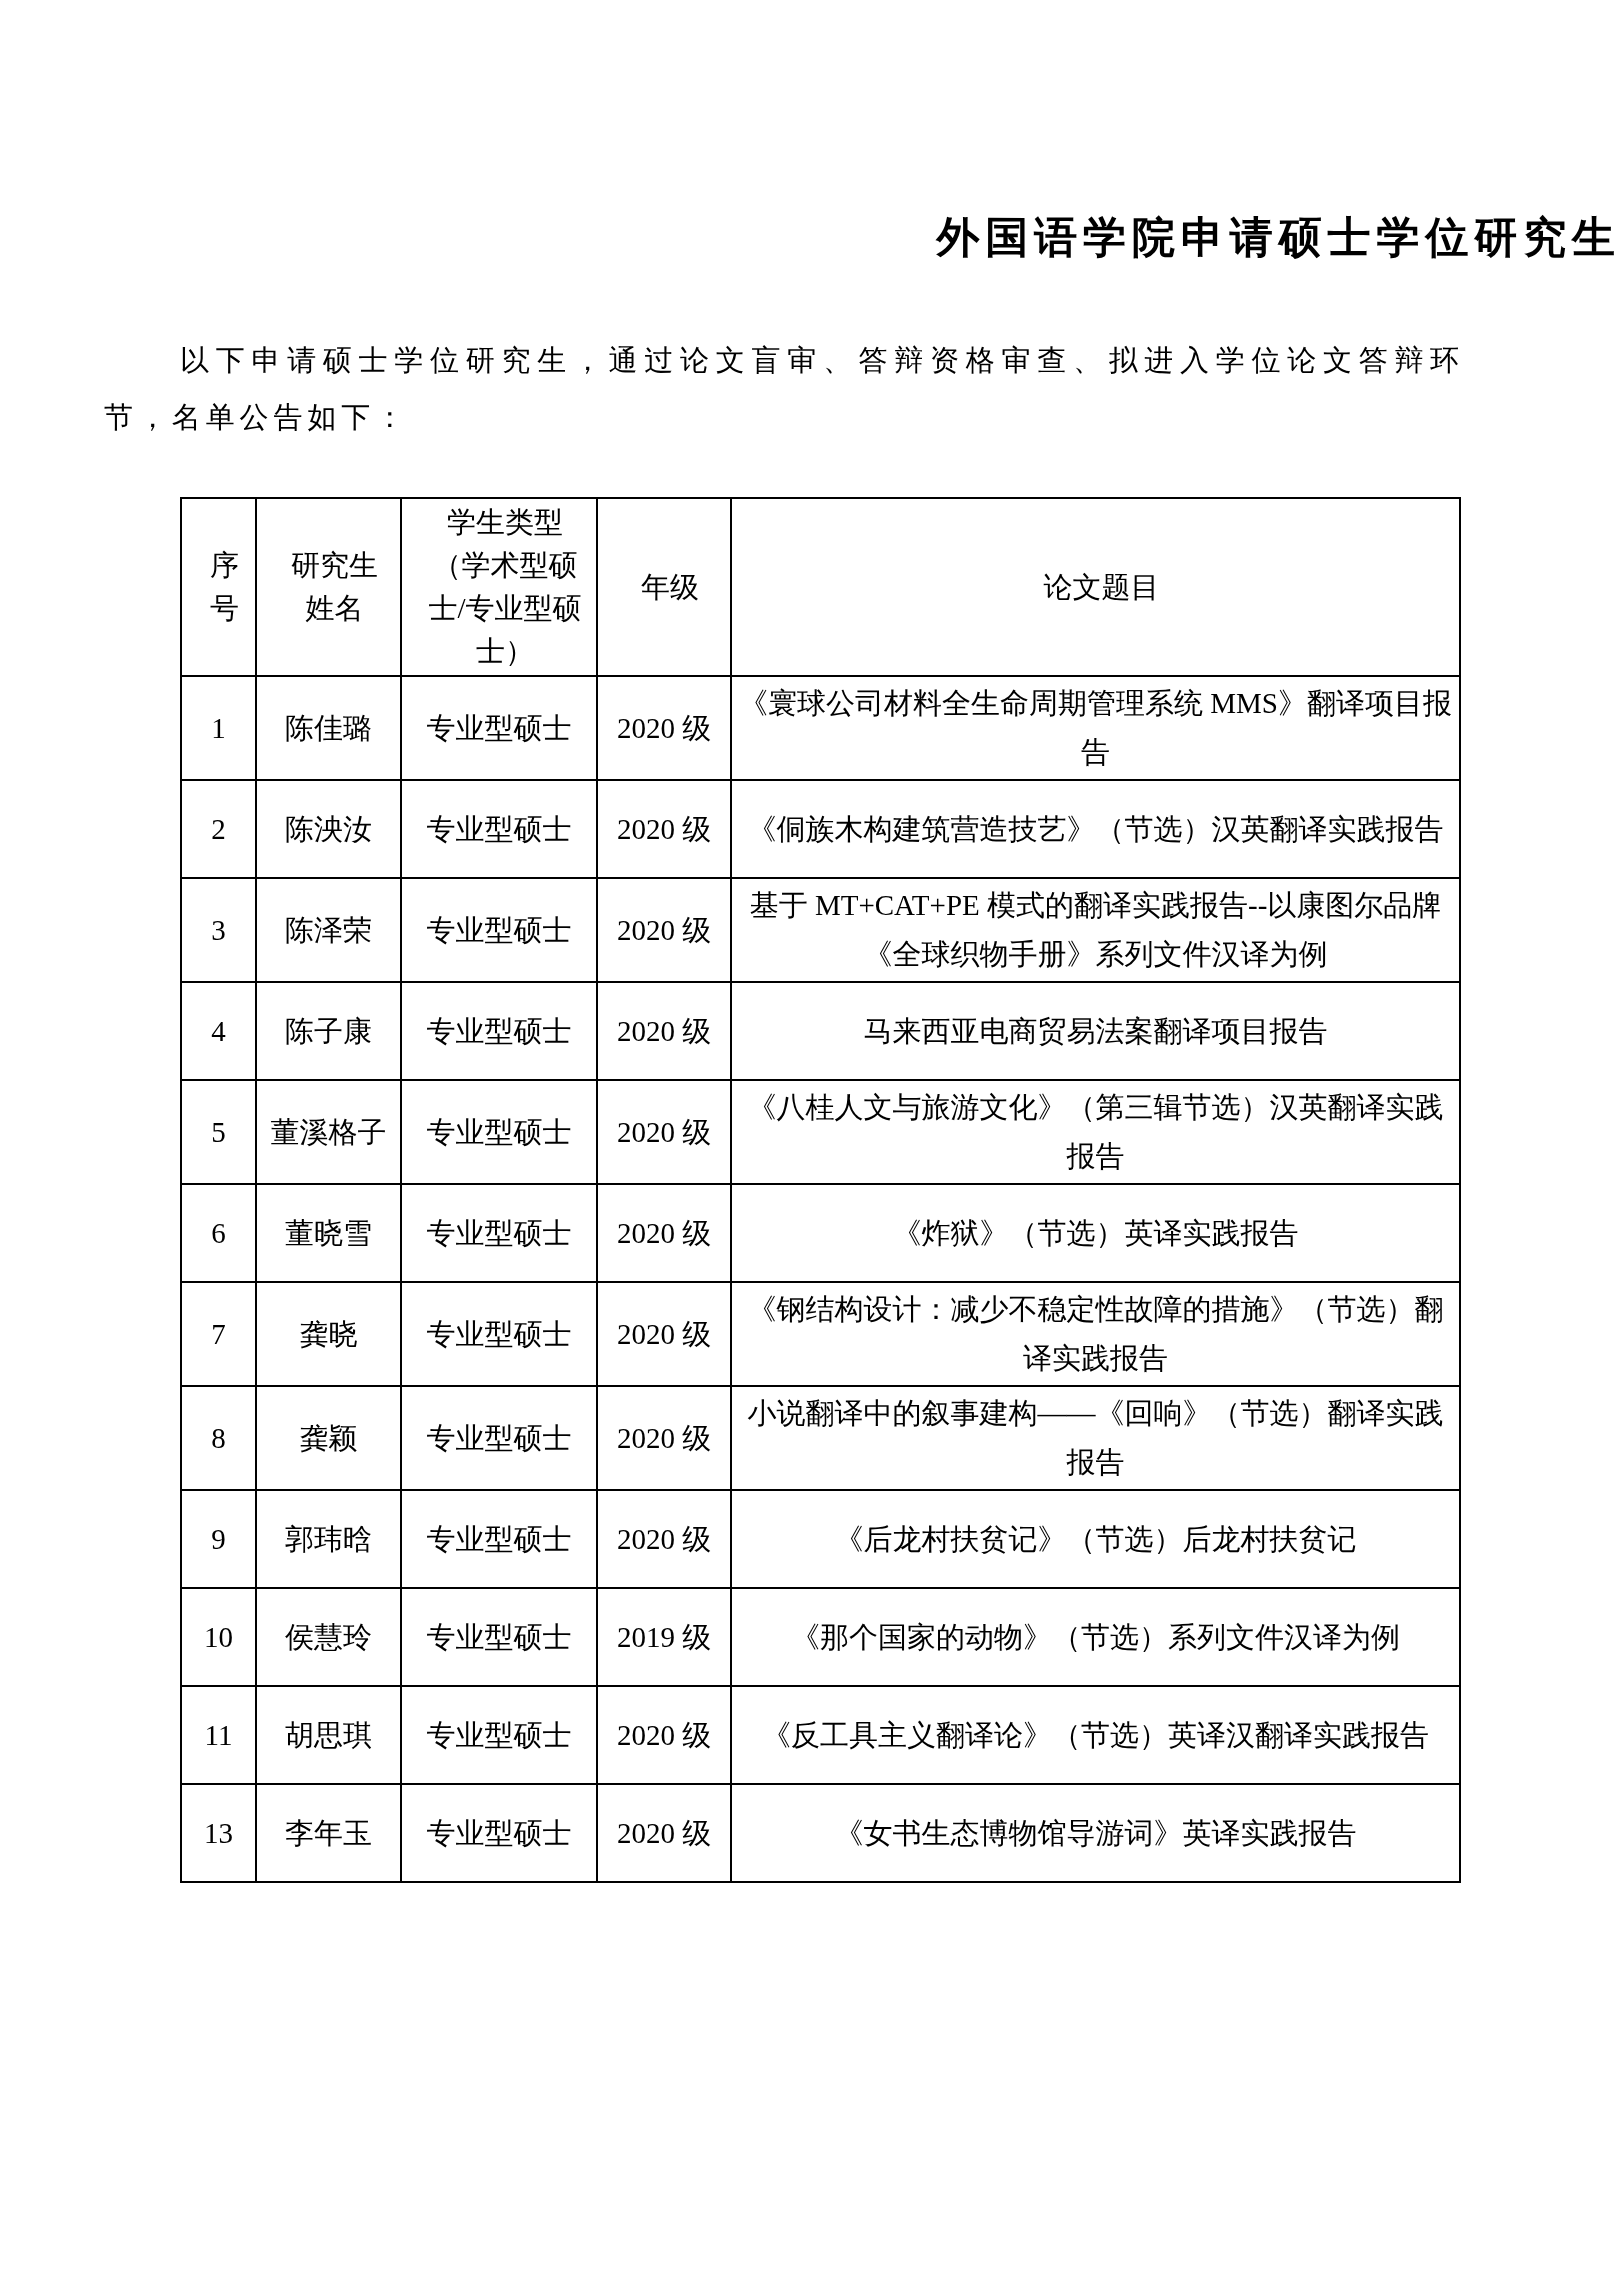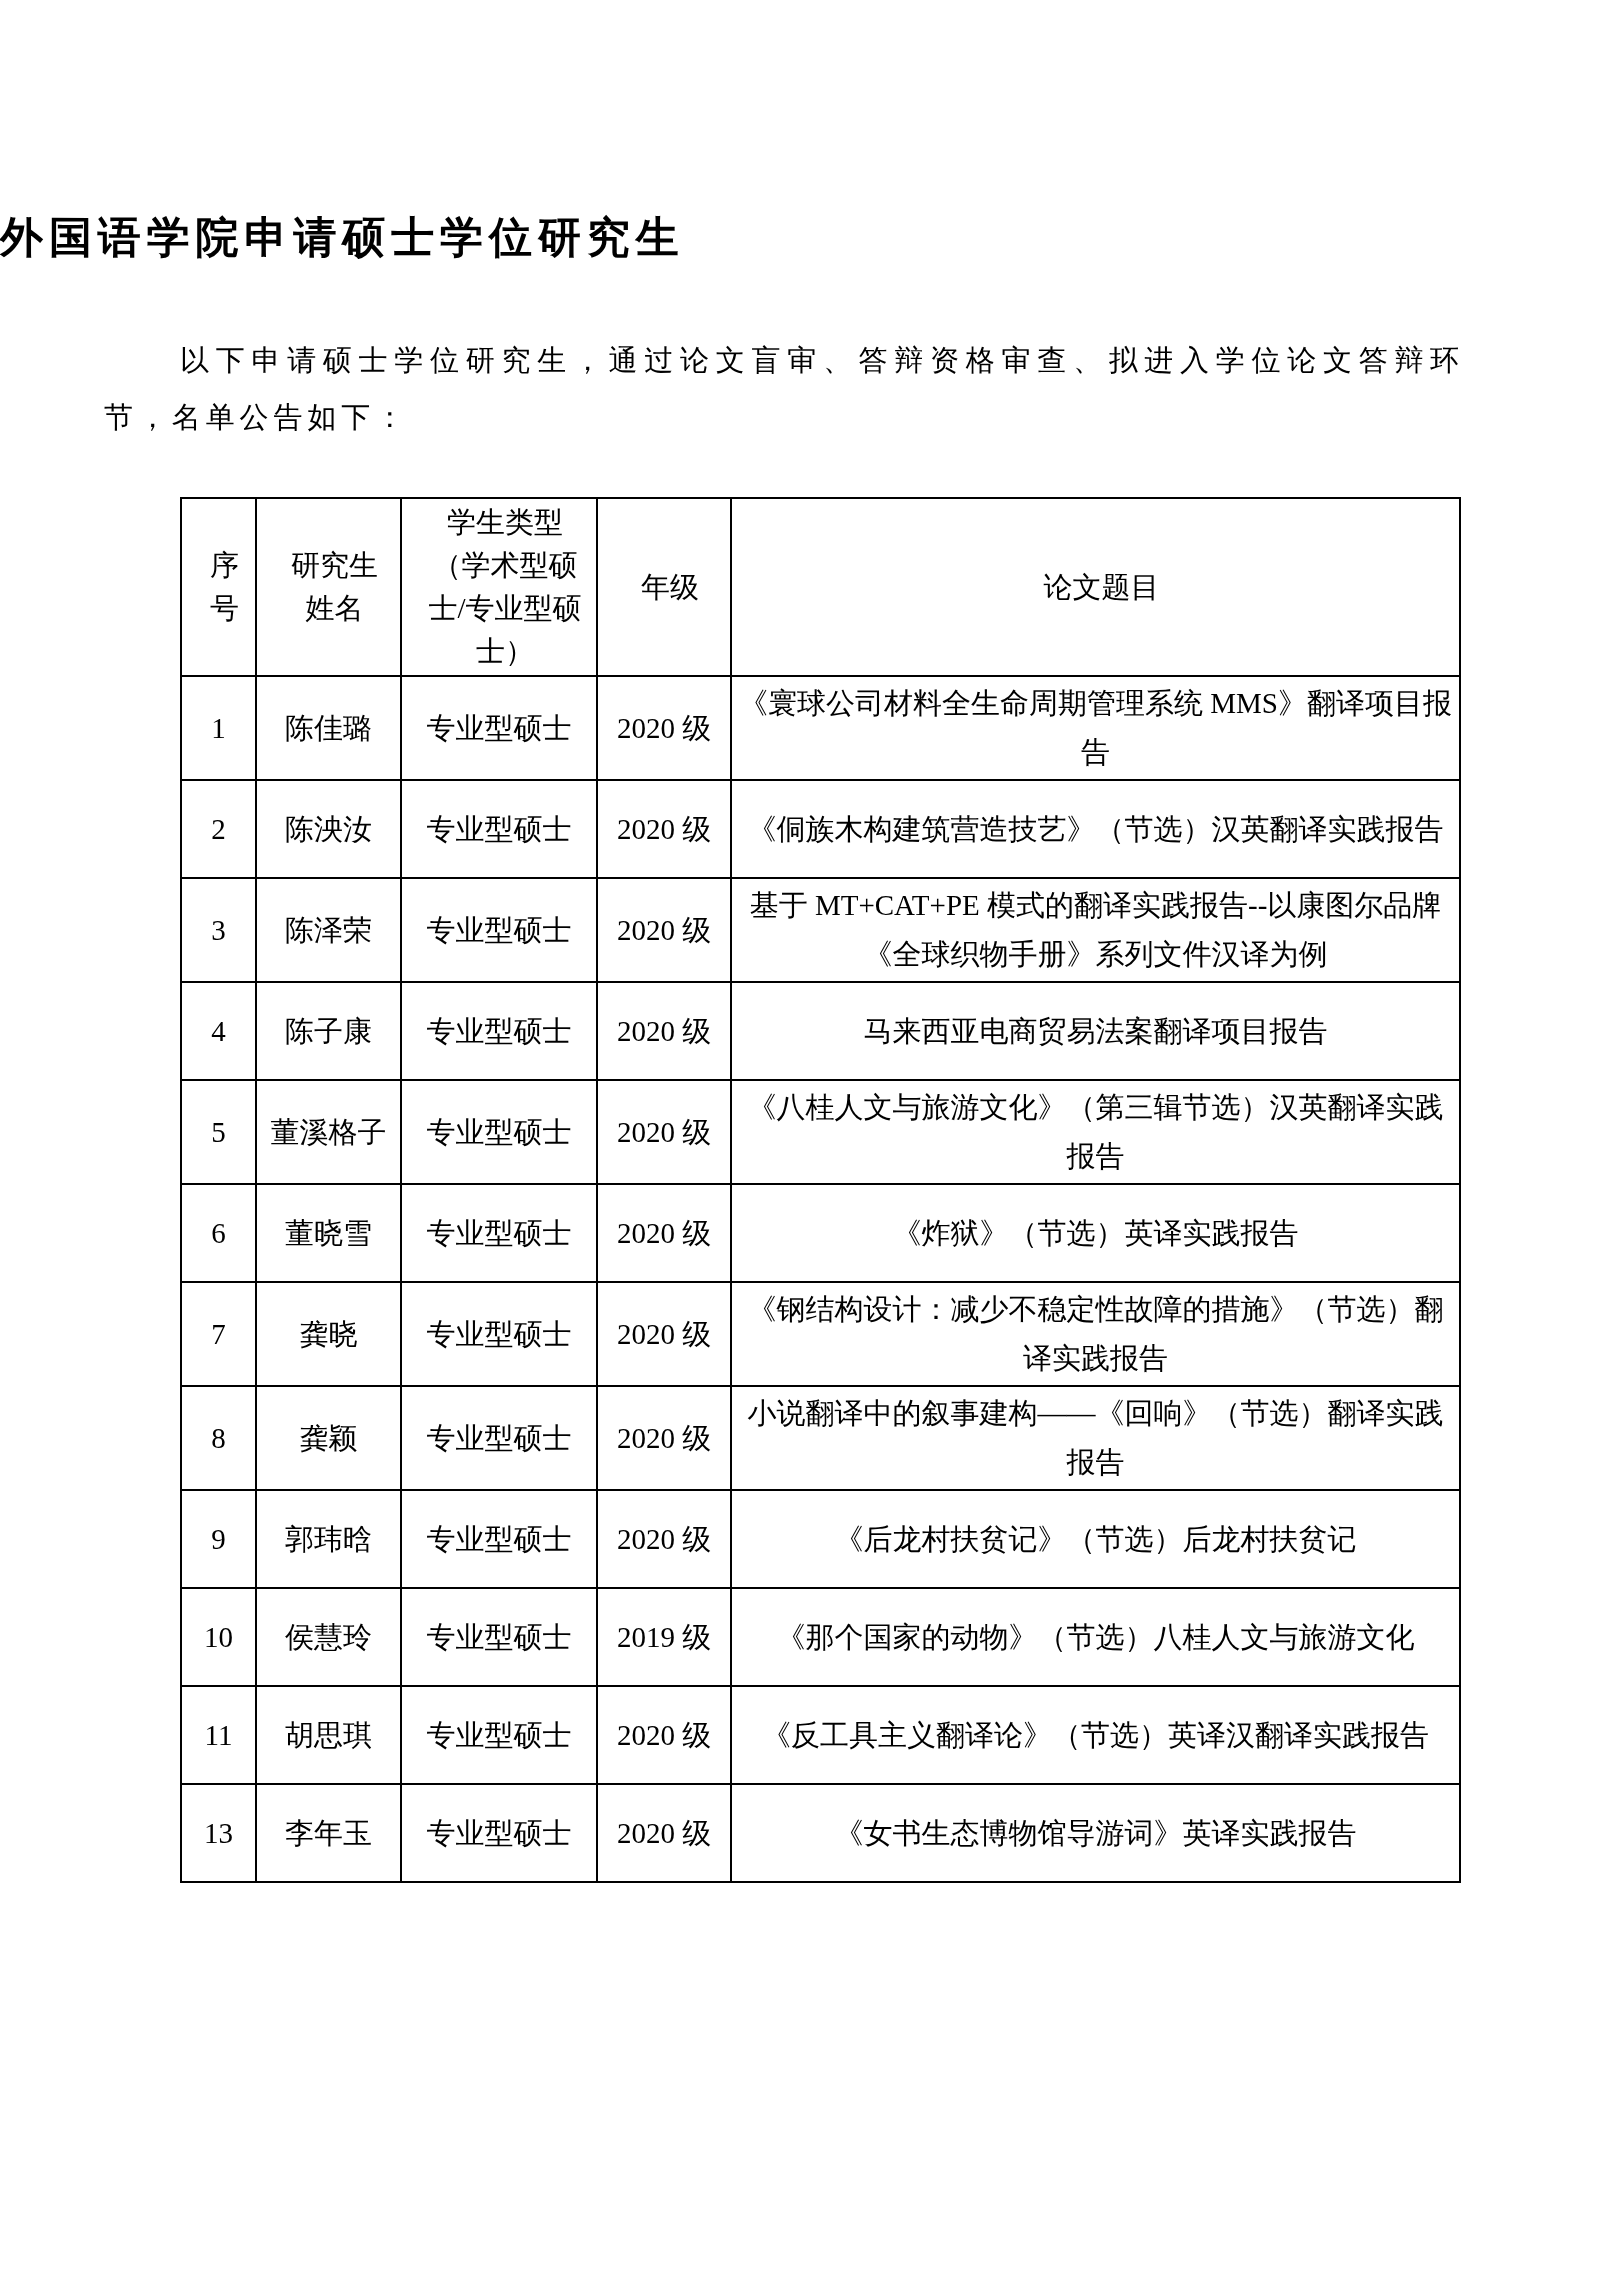--- a/index.html
+++ b/index.html
@@ -16,21 +16,21 @@
   }
   .page {
     box-sizing: border-box;
     width: 1621px;
     height: 2293px;
     padding-top: 201px;
     overflow: hidden;
   }
   .doc-title {
     margin: 0;
-    text-align: left;
+    text-align: right;
     font-size: 43px;
     font-weight: bold;
     line-height: 74px;
     letter-spacing: 5.9px;
   }
   .intro {
     margin: 57px 157px 0 104px;
     font-size: 29px;
     line-height: 57px;
     letter-spacing: 4.9px;
@@ -157,21 +157,21 @@
           <td>郭玮晗</td>
           <td>专业型硕士</td>
           <td>2020 级</td>
           <td>《后龙村扶贫记》（节选）后龙村扶贫记</td>
         </tr>
         <tr>
           <td>10</td>
           <td>侯慧玲</td>
           <td>专业型硕士</td>
           <td>2019 级</td>
-          <td>《那个国家的动物》（节选）八桂人文与旅游文化</td>
+          <td>《那个国家的动物》（节选）系列文件汉译为例</td>
         </tr>
         <tr>
           <td>11</td>
           <td>胡思琪</td>
           <td>专业型硕士</td>
           <td>2020 级</td>
           <td>《反工具主义翻译论》（节选）英译汉翻译实践报告</td>
         </tr>
         <tr>
           <td>13</td>

